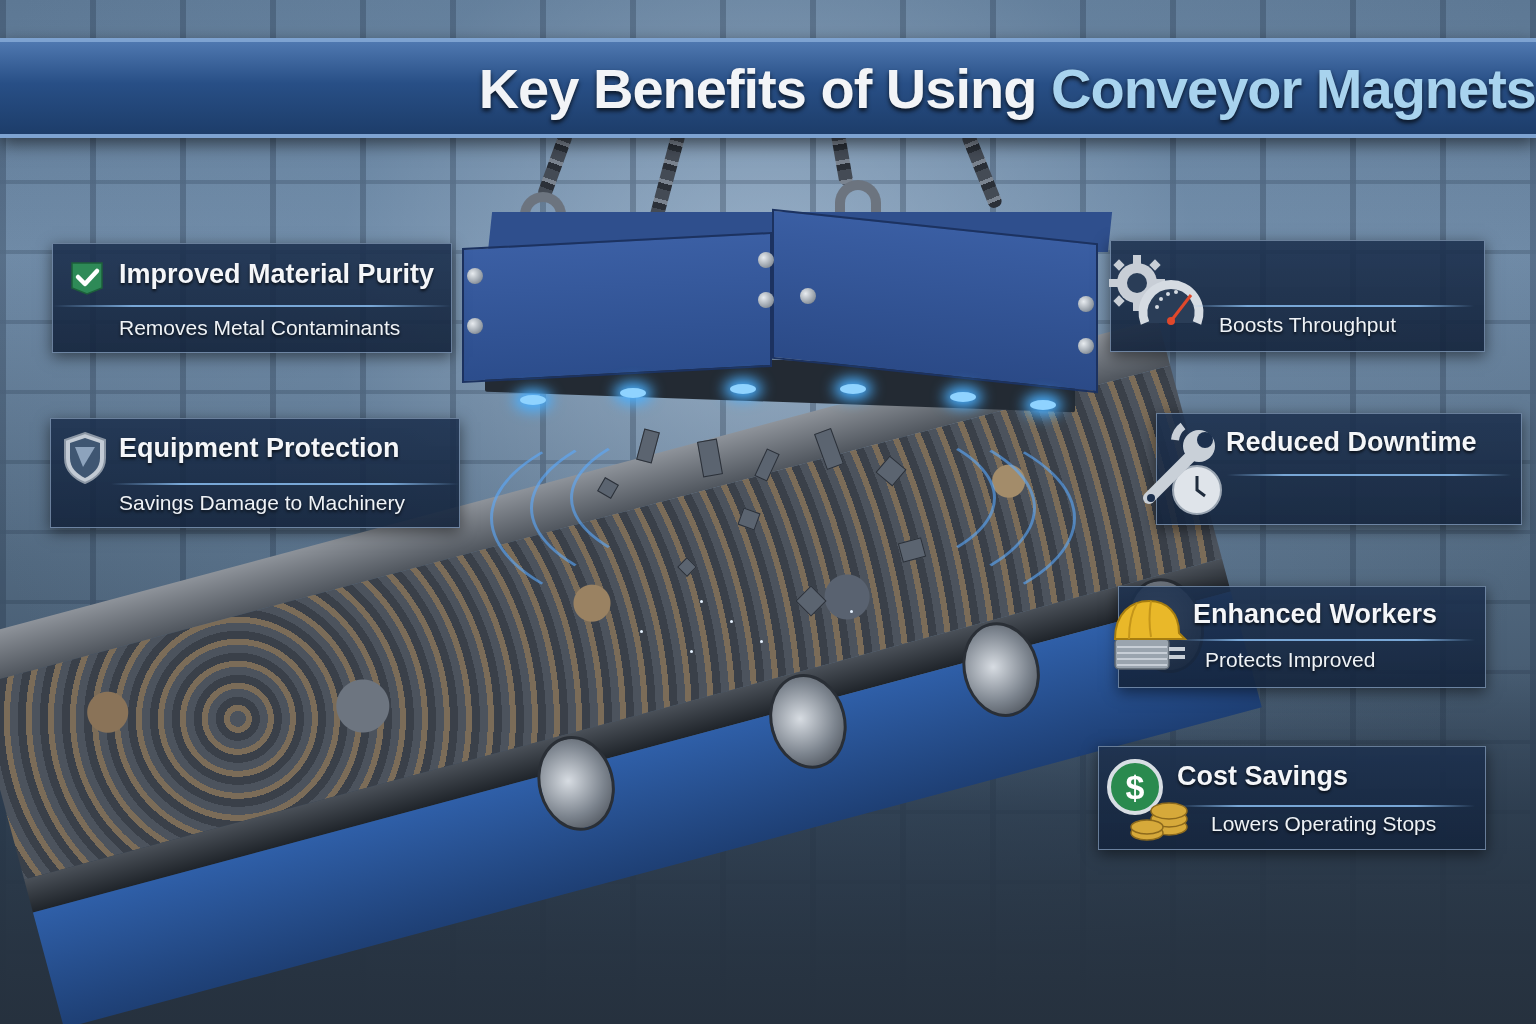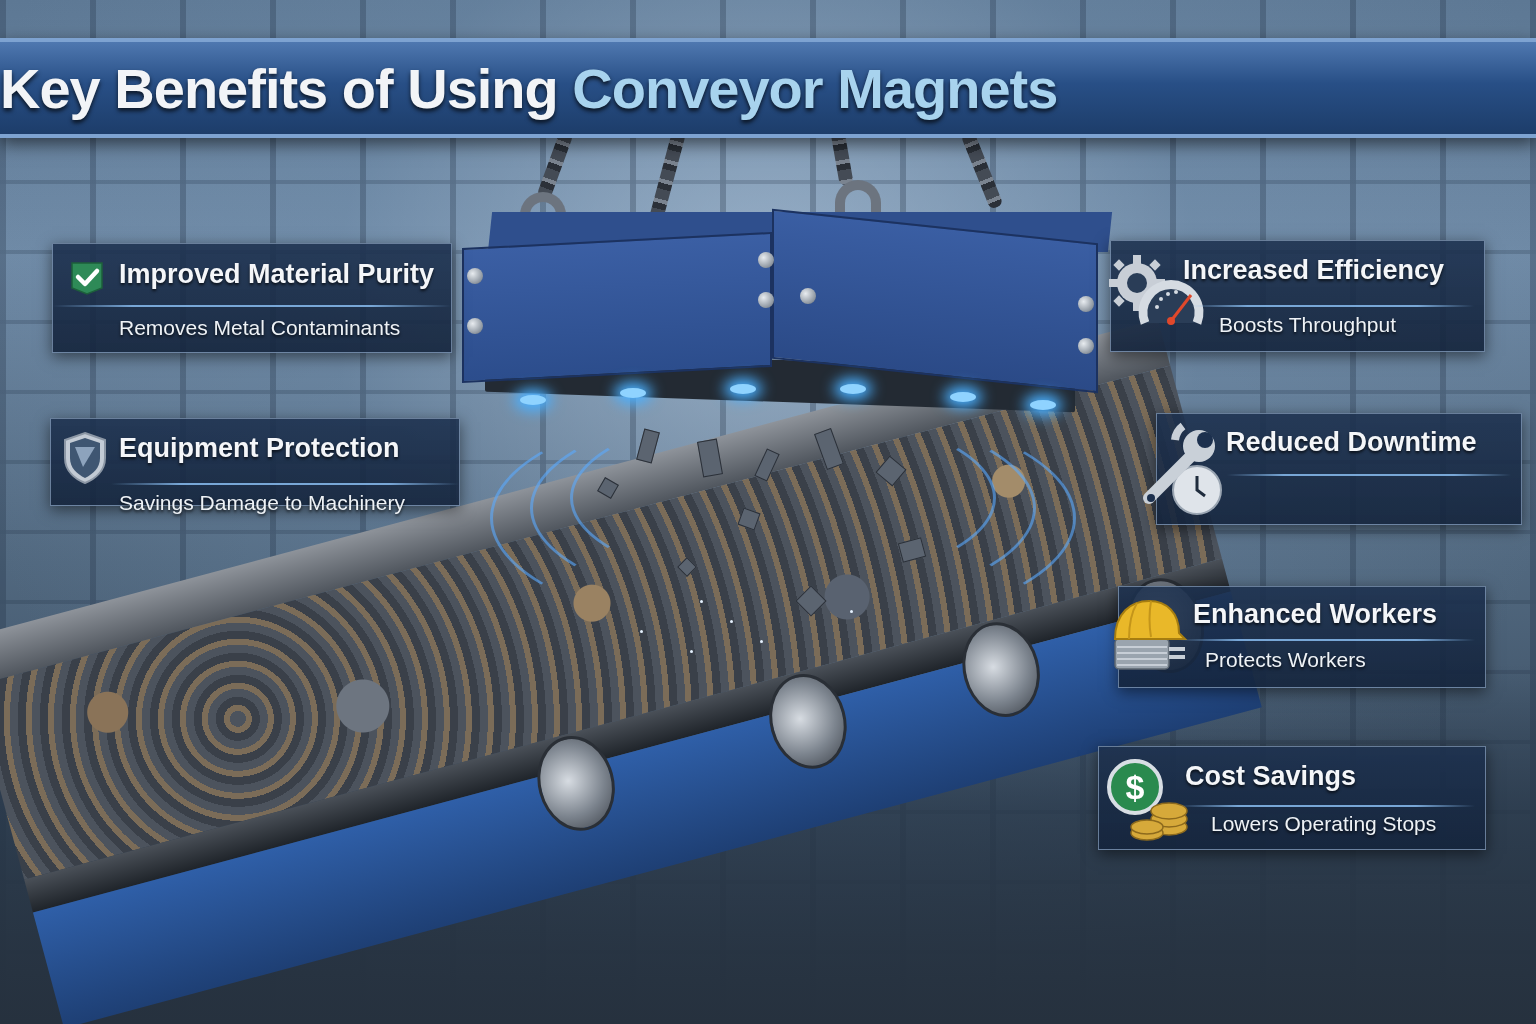--- a/index.html
+++ b/index.html
@@ -16,21 +16,21 @@
     background:
       repeating-linear-gradient(90deg, rgba(30,45,65,.8) 0 6px, transparent 6px 90px),
       repeating-linear-gradient(0deg, rgba(30,45,65,.6) 0 4px, transparent 4px 70px);}
   .floor{position:absolute;left:0;right:0;bottom:0;height:360px;
     background:linear-gradient(180deg,rgba(40,55,72,0) 0%,rgba(40,55,72,.7) 40%,#26313e 100%);}
 
   
   .banner{position:absolute;left:0;top:38px;width:1536px;height:92px;
     background:linear-gradient(180deg,#4f78b0 0%,#284f86 45%,#1d3d6a 100%);
     border-top:4px solid #7ea3d1;border-bottom:4px solid #7ea3d1;
-    box-shadow:0 6px 16px rgba(0,0,0,.55);display:flex;align-items:center;justify-content:flex-start;}
+    box-shadow:0 6px 16px rgba(0,0,0,.55);display:flex;align-items:center;justify-content:flex-end;}
   .banner h1{margin:0;font-family:"Liberation Sans",sans-serif;font-weight:bold;font-size:56px;letter-spacing:-1px;
     color:#f2f4f7;text-shadow:0 3px 4px rgba(0,0,0,.7);}
   .banner h1 .accent{color:#a8d3ee;}
 
   
   .chain{position:absolute;width:14px;background:repeating-linear-gradient(180deg,#444b55 0 10px,#7a838f 10px 14px,#2b3038 14px 20px);border-radius:6px;}
   .shackle{position:absolute;width:46px;height:58px;border:10px solid #6c747f;border-bottom:none;border-radius:26px 26px 0 0;box-sizing:border-box;}
   .magnet-top{position:absolute;left:490px;top:212px;width:620px;height:40px;background:#2f4f8d;transform:skewX(-6deg);}
   .magnet-front-l{position:absolute;left:462px;top:240px;width:310px;height:135px;
     background:linear-gradient(180deg,#3b5fa4,#2c4d8c);border:2px solid #1c3260;transform:skewY(-3deg);box-sizing:border-box;}
@@ -143,21 +143,21 @@
 <div class="card" style="left:52px;top:243px;width:400px;height:110px">
   <svg class="icon" style="left:16px;top:16px" width="36" height="36" viewBox="0 0 36 36">
     <path d="M3 3 H33 V28 L18 34 L3 28 Z" fill="#2e8a57" stroke="#1d5f3b" stroke-width="1.5"></path>
     <path d="M9 17 L16 24 L28 11" stroke="#fff" stroke-width="4.5" fill="none" stroke-linecap="round" stroke-linejoin="round"></path>
   </svg>
   <div class="head" style="left:66px;top:15px">Improved Material Purity</div>
   <div class="sep" style="left:0;right:0;top:61px"></div>
   <div class="sub" style="left:66px;top:72px">Removes Metal Contaminants</div>
 </div>
 
-<div class="card" style="left:50px;top:418px;width:410px;height:88px">
+<div class="card" style="left:50px;top:418px;width:410px;height:110px">
   <svg class="icon" style="left:12px;top:12px" width="44" height="54" viewBox="0 0 44 54">
     <path d="M22 2 L42 9 V27 C42 40 32 48 22 52 C12 48 2 40 2 27 V9 Z" fill="#c3cbd5" stroke="#8c97a5" stroke-width="2"></path>
     <path d="M22 7 L37 12 V27 C37 37 30 43 22 47 C14 43 7 37 7 27 V12 Z" fill="#3f5672"></path>
     <path d="M12 16 L32 16 L20 36 Z" fill="#8da3bd"></path>
   </svg>
   <div class="head" style="left:68px;top:14px">Equipment Protection</div>
   <div class="sep" style="left:60px;right:0;top:64px"></div>
   <div class="sub" style="left:68px;top:72px">Savings Damage to Machinery</div>
 </div>
 
@@ -177,21 +177,20 @@
     <path d="M40 72 A28 28 0 1 1 92 72" fill="#2a3d57" stroke="#d5dbe2" stroke-width="9"></path>
     <g fill="#d5dbe2">
         <circle cx="52" cy="56" r="2"></circle>
         <circle cx="56" cy="48" r="2"></circle>
         <circle cx="63" cy="43" r="2"></circle>
         <circle cx="71" cy="41" r="2"></circle>
       </g>
     <line x1="66" y1="70" x2="86" y2="44" stroke="#e0482b" stroke-width="3"></line>
     <circle cx="66" cy="70" r="4" fill="#e0482b"></circle>
   </svg>
-  <div class="head" style="left:72px;top:14px">Increased Efficiency</div>
   <div class="sep" style="left:80px;right:10px;top:64px"></div>
   <div class="sub" style="left:108px;top:72px">Boosts Throughput</div>
 </div>
 
 <div class="card" style="left:1156px;top:413px;width:366px;height:112px">
   <svg class="icon" style="left:-18px;top:4px" width="100" height="100" viewBox="0 0 100 100">
     <circle cx="58" cy="72" r="24" fill="#dfe4ea" stroke="#9aa5b2" stroke-width="2"></circle>
     <path d="M58 58 V72 L66 78" stroke="#1f2c3d" stroke-width="3" fill="none"></path>
     <path d="M10 80 L56 34" stroke="#c9d0d8" stroke-width="12" stroke-linecap="round"></path>
     <circle cx="60" cy="28" r="16" fill="#c9d0d8"></circle>
@@ -211,31 +210,31 @@
         <line x1="10" y1="58" x2="60" y2="58"></line>
         <line x1="10" y1="64" x2="60" y2="64"></line>
         <line x1="10" y1="70" x2="60" y2="70"></line>
       </g>
     <path d="M62 54 H78 M62 62 H78" stroke="#c7ced6" stroke-width="4"></path>
     <path d="M8 44 C8 18 24 6 42 6 C60 6 72 18 72 38 L78 44 Z" fill="#e9b829" stroke="#a67d10" stroke-width="2"></path>
     <path d="M30 8 C24 18 22 30 22 44 M44 6 C42 18 42 30 44 42" stroke="#c4951a" stroke-width="2" fill="none"></path>
   </svg>
   <div class="head" style="left:74px;top:12px">Enhanced Workers</div>
   <div class="sep" style="left:60px;right:10px;top:52px"></div>
-  <div class="sub" style="left:86px;top:61px">Protects Workers</div>
+  <div class="sub" style="left:86px;top:61px">Protects Improved</div>
 </div>
 
 <div class="card" style="left:1098px;top:746px;width:388px;height:104px">
   <svg class="icon" style="left:8px;top:10px" width="92" height="88" viewBox="0 0 92 88">
     <circle cx="28" cy="30" r="26" fill="#2a8a4e" stroke="#d8dee4" stroke-width="4"></circle>
     <text x="28" y="42" text-anchor="middle" font-family="Liberation Sans, sans-serif" font-weight="bold" font-size="34" fill="#fff">$</text>
     <g fill="#d6a93a" stroke="#8d6a1d" stroke-width="1.5">
       <ellipse cx="62" cy="70" rx="18" ry="8"></ellipse>
         <ellipse cx="62" cy="62" rx="18" ry="8"></ellipse>
         <ellipse cx="62" cy="54" rx="18" ry="8"></ellipse>
       <ellipse cx="40" cy="76" rx="16" ry="7"></ellipse>
         <ellipse cx="40" cy="70" rx="16" ry="7"></ellipse>
     </g>
   </svg>
-  <div class="head" style="left:86px;top:14px">Cost Savings</div>
+  <div class="head" style="left:78px;top:14px">Cost Savings</div>
   <div class="sep" style="left:80px;right:10px;top:58px"></div>
   <div class="sub" style="left:112px;top:65px">Lowers Operating Stops</div>
 </div>
 
 </body></html>

